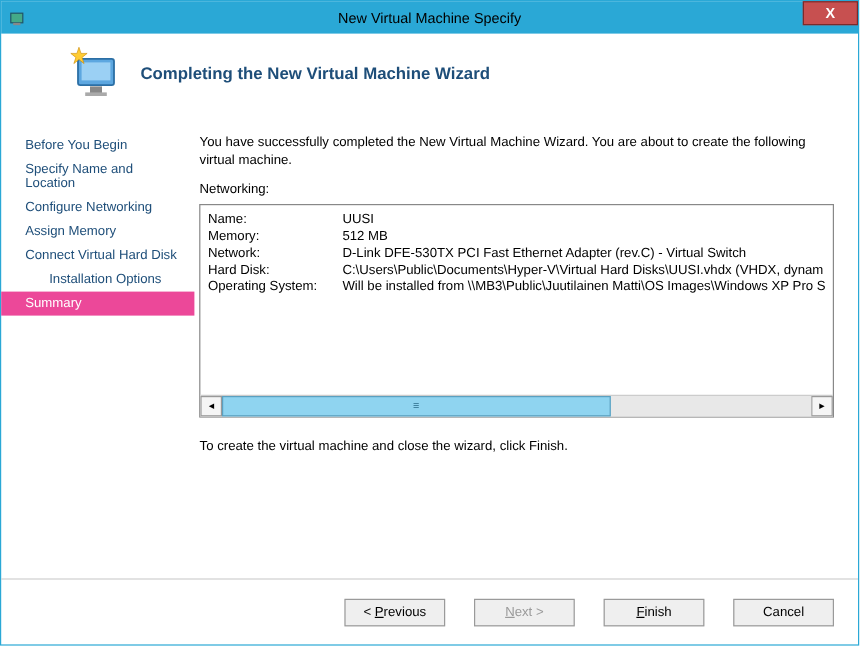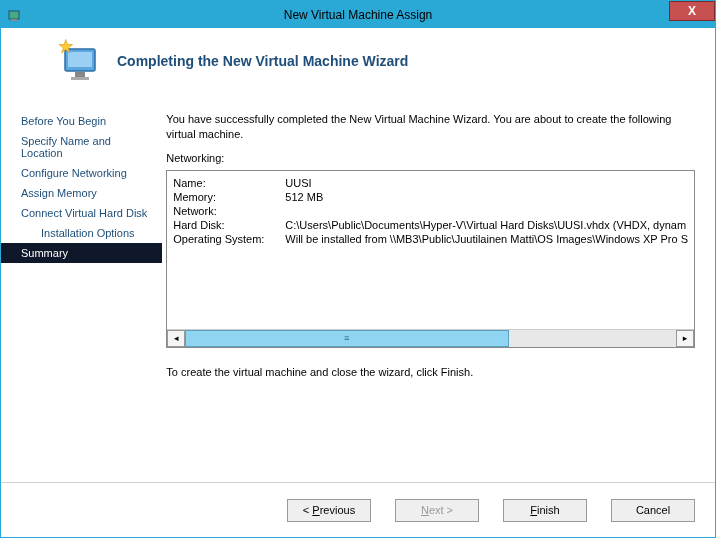--- a/index.html
+++ b/index.html
@@ -76,21 +76,21 @@
     padding: 16px 0 0 0;
   }
   .sidebar-item {
     font-size: 11px;
     color: #1e4e79;
     padding: 4px 8px 4px 20px;
     cursor: pointer;
   }
   .sidebar-item.indent { padding-left: 40px; }
   .sidebar-item.selected {
-    background: #0f172a;
+    background: #ec4899;
     color: #fff;
   }
   .main {
     flex: 1;
     padding: 17px 20px 0 4px;
     font-size: 11px;
     color: #000;
     display: flex;
     flex-direction: column;
   }
@@ -162,21 +162,21 @@
 
 <div class="window">
 
   <div class="titlebar">
     <span class="titlebar-icon">
       <svg viewBox="0 0 16 16">
           <rect x="2" y="4" width="10" height="8" fill="#4a8" stroke="#256"></rect>
           <rect x="4" y="12" width="6" height="2" fill="#888"></rect>
         </svg>
     </span>
-    <div class="titlebar-text">New Virtual Machine Assign</div>
+    <div class="titlebar-text">New Virtual Machine Specify</div>
     <div class="close-btn">X</div>
   </div>
 
   <div class="header">
     <span class="header-icon">
       <svg viewBox="0 0 48 48">
         <rect x="8" y="12" width="30" height="22" rx="2" fill="#5da7e0" stroke="#2b6fa5" stroke-width="1.5"></rect>
         <rect x="11" y="15" width="24" height="15" fill="#9bd0f4"></rect>
         <rect x="18" y="35" width="10" height="6" fill="#888"></rect>
         <rect x="14" y="40" width="18" height="3" fill="#aaa"></rect>
@@ -206,20 +206,21 @@
             <div class="summary-row">
               <div class="summary-key">Name:</div>
               <div class="summary-val">UUSI</div>
             </div>
             <div class="summary-row">
               <div class="summary-key">Memory:</div>
               <div class="summary-val">512 MB</div>
             </div>
             <div class="summary-row">
               <div class="summary-key">Network:</div>
+              <div class="summary-val">D-Link DFE-530TX PCI Fast Ethernet Adapter (rev.C) - Virtual Switch</div>
             </div>
             <div class="summary-row">
               <div class="summary-key">Hard Disk:</div>
               <div class="summary-val">C:\Users\Public\Documents\Hyper-V\Virtual Hard Disks\UUSI.vhdx (VHDX, dynam</div>
             </div>
             <div class="summary-row">
               <div class="summary-key">Operating System:</div>
               <div class="summary-val">Will be installed from \\MB3\Public\Juutilainen Matti\OS Images\Windows XP Pro S</div>
             </div>
           </div>

